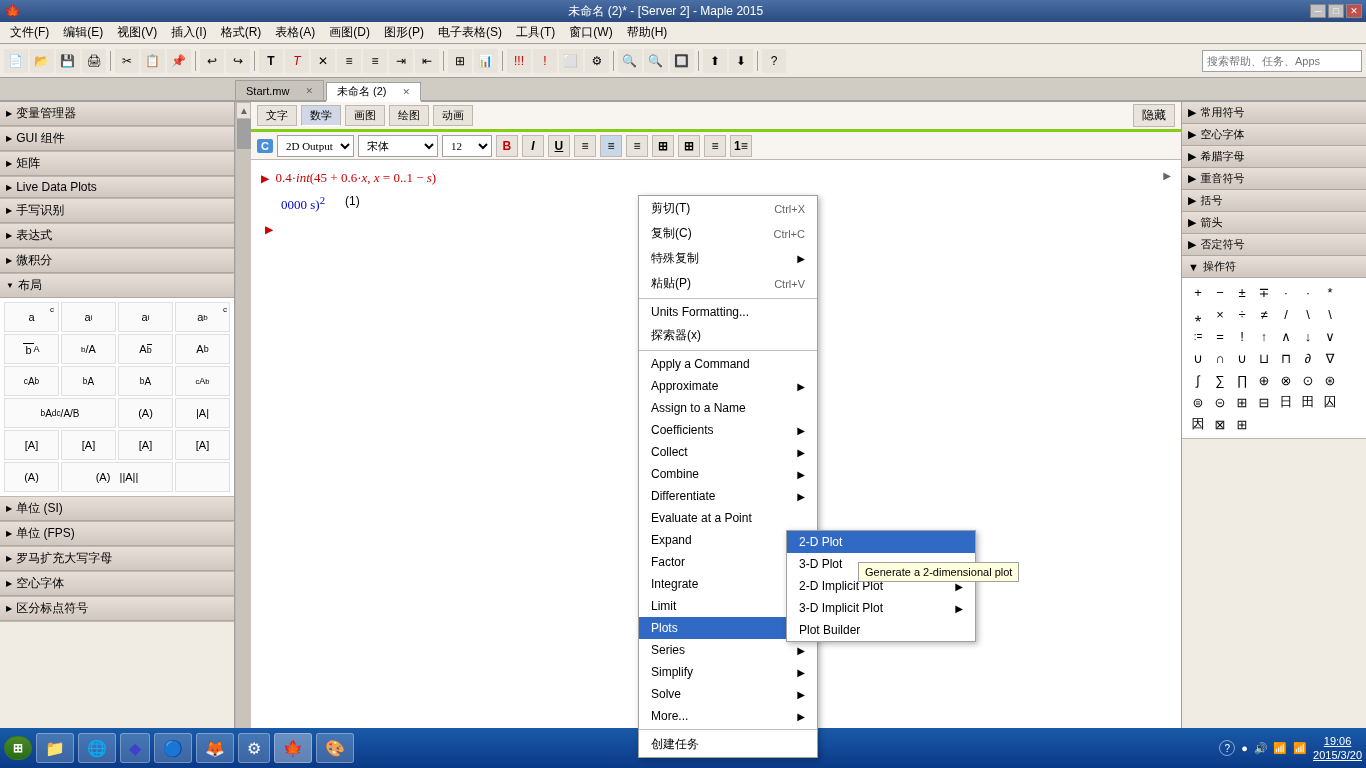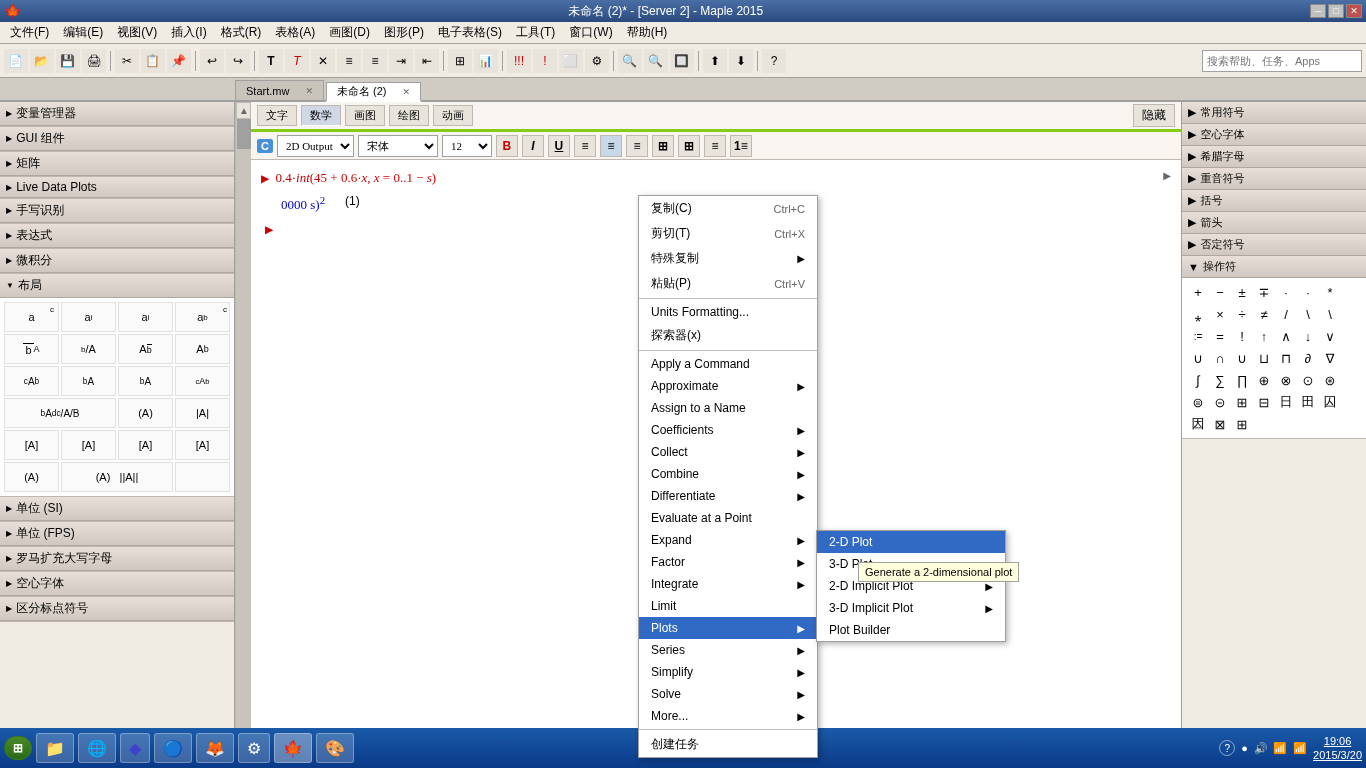--- a/index.html
+++ b/index.html
@@ -280,21 +280,21 @@
     }
     .ctx-item.highlighted { background: #316AC5; color: white; }
     .ctx-separator { height: 1px; background: #c0c0c0; margin: 2px 0; }
     .ctx-shortcut { color: #666; font-size: 11px; }
     .ctx-arrow { font-size: 10px; }
 
     
     #submenu {
       position: absolute;
       top: 530px;
-      left: 816px;
+      left: 786px;
       background: white;
       border: 1px solid #a0a0a0;
       box-shadow: 2px 2px 6px rgba(0,0,0,0.3);
       width: 190px;
       z-index: 101;
       font-size: 12px;
     }
     .sub-item {
       padding: 4px 12px;
       display: flex;
@@ -760,26 +760,26 @@
       <div class="right-symbol">因</div>
       <div class="right-symbol">⊠</div>
       <div class="right-symbol">⊞</div>
     </div>
   </div>
 
 </div>
 
 <div id="context-menu">
   <div class="ctx-item">
+    <span>剪切(T)</span>
+    <span class="ctx-shortcut">Ctrl+X</span>
+  </div>
+  <div class="ctx-item">
     <span>复制(C)</span>
     <span class="ctx-shortcut">Ctrl+C</span>
-  </div>
-  <div class="ctx-item">
-    <span>剪切(T)</span>
-    <span class="ctx-shortcut">Ctrl+X</span>
   </div>
   <div class="ctx-item">
     <span>特殊复制</span>
     <span class="ctx-arrow">▶</span>
   </div>
   <div class="ctx-item">
     <span>粘贴(P)</span>
     <span class="ctx-shortcut">Ctrl+V</span>
   </div>
   <div class="ctx-separator"></div>

